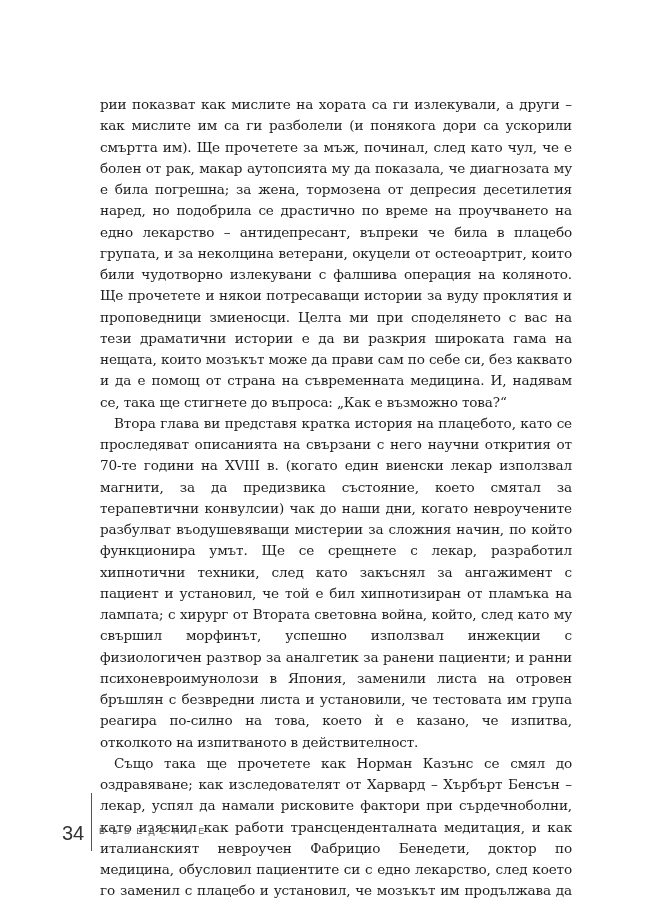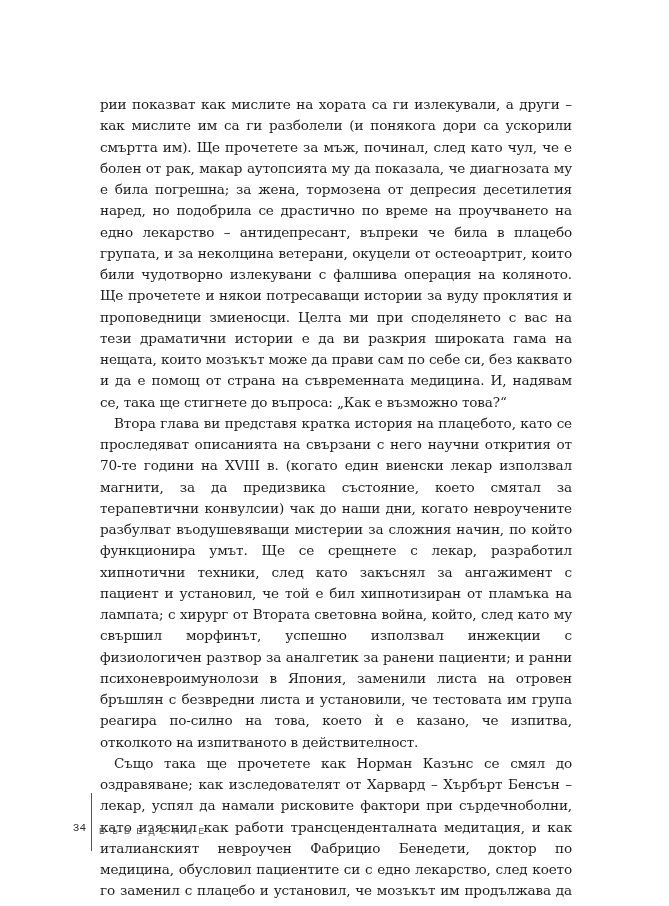--- a/index.html
+++ b/index.html
@@ -27,23 +27,22 @@
     top: 793px;
     width: 1px;
     height: 58px;
     background: #555;
   }
   .page-number {
     position: absolute;
     left: 62px;
     top: 822px;
     width: 24px;
-    text-align: right;
-    font-family: Liberation Mono, monospace;
-    font-size: 11px;
+    font-family: Liberation Sans, sans-serif;
+    font-size: 20px;
     color: #333;
   }
   .running-head {
     position: absolute;
     left: 99px;
     top: 826px;
     font-family: "Liberation Sans", sans-serif;
     font-size: 9px;
     letter-spacing: 6.2px;
     color: #555;

